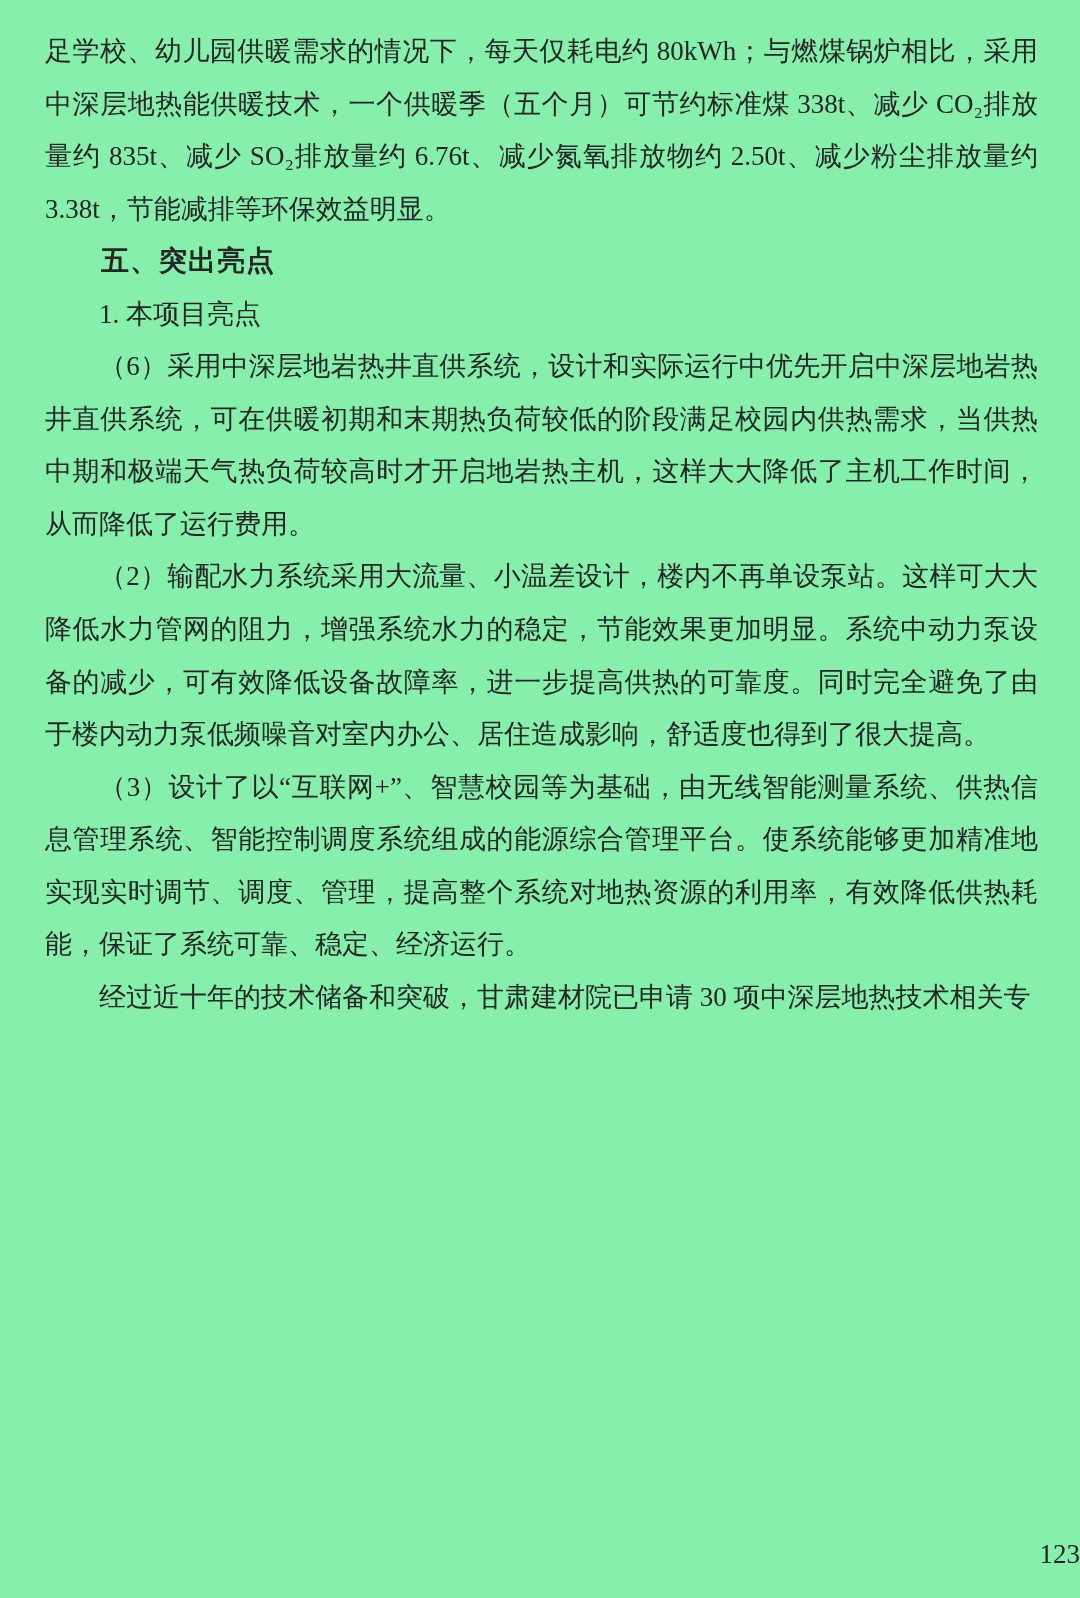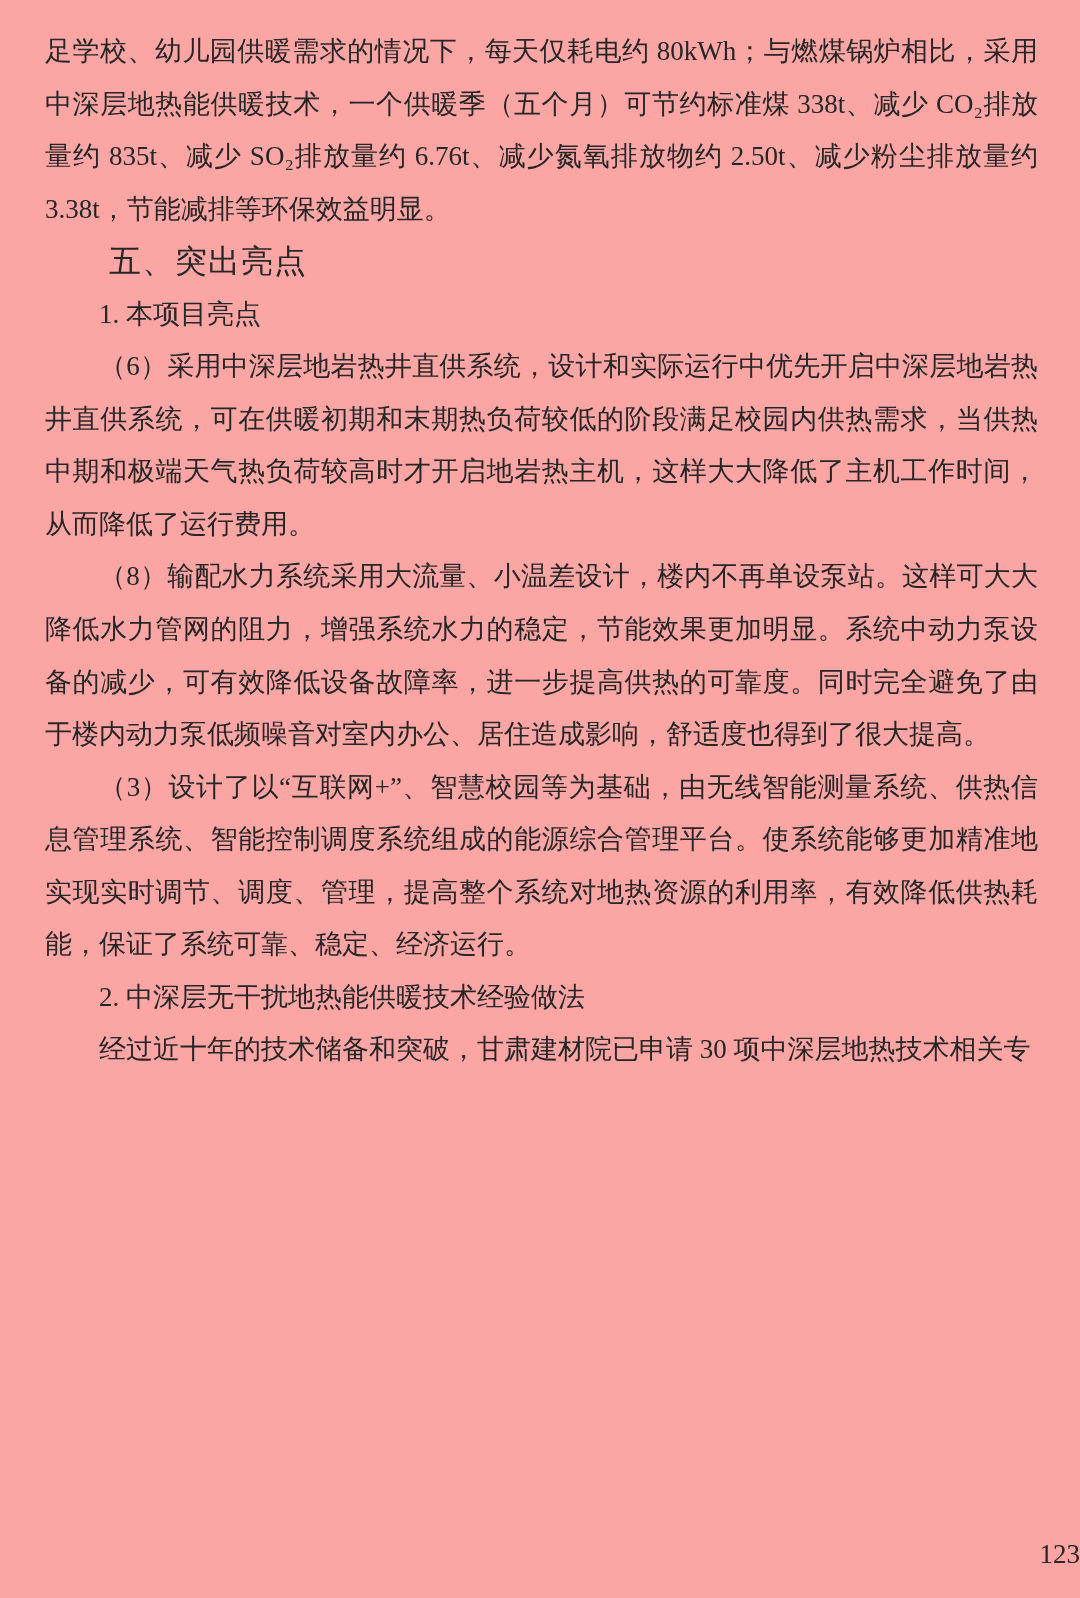--- a/index.html
+++ b/index.html
@@ -4,21 +4,21 @@
 <style>
   html, body {
     margin: 0;
     padding: 0;
     background: #ffffff;
   }
   .page {
     position: relative;
     width: 1080px;
     height: 1598px;
-    background: #fca5a5;
+    background: #86efac;
     font-family: "Liberation Serif", "DejaVu Serif", serif;
     color: #262626;
     overflow: hidden;
   }
   .content {
     position: absolute;
     left: 45px;
     top: 25px;
     width: 993px;
   }
@@ -28,22 +28,22 @@
     line-height: 52.55px;
     text-align: justify;
     text-align-last: left;
     color: #262626;
   }
   .indent {
     text-indent: 2em;
   }
   .heading {
     font-family: "Liberation Sans", "DejaVu Sans", sans-serif;
-    font-weight: 400;
-    font-size: 32px;
+    font-weight: 700;
+    font-size: 28px;
     letter-spacing: 1px;
   }
   .footer {
     position: absolute;
     left: 0;
     bottom: 28px;
     width: 100%;
     text-align: right;
     font-size: 27px;
     color: #262626;
@@ -51,19 +51,18 @@
 </style>
 </head>
 <body>
 
 <div class="page">
   <div class="content">
     <p class="para">足学校、幼儿园供暖需求的情况下，每天仅耗电约 80kWh；与燃煤锅炉相比，采用中深层地热能供暖技术，一个供暖季（五个月）可节约标准煤 338t、减少 CO₂排放量约 835t、减少 SO₂排放量约 6.76t、减少氮氧排放物约 2.50t、减少粉尘排放量约 3.38t，节能减排等环保效益明显。</p>
     <p class="para indent heading">五、突出亮点</p>
     <p class="para indent">1. 本项目亮点</p>
     <p class="para indent">（6）采用中深层地岩热井直供系统，设计和实际运行中优先开启中深层地岩热井直供系统，可在供暖初期和末期热负荷较低的阶段满足校园内供热需求，当供热中期和极端天气热负荷较高时才开启地岩热主机，这样大大降低了主机工作时间，从而降低了运行费用。</p>
-    <p class="para indent">（8）输配水力系统采用大流量、小温差设计，楼内不再单设泵站。这样可大大降低水力管网的阻力，增强系统水力的稳定，节能效果更加明显。系统中动力泵设备的减少，可有效降低设备故障率，进一步提高供热的可靠度。同时完全避免了由于楼内动力泵低频噪音对室内办公、居住造成影响，舒适度也得到了很大提高。</p>
+    <p class="para indent">（2）输配水力系统采用大流量、小温差设计，楼内不再单设泵站。这样可大大降低水力管网的阻力，增强系统水力的稳定，节能效果更加明显。系统中动力泵设备的减少，可有效降低设备故障率，进一步提高供热的可靠度。同时完全避免了由于楼内动力泵低频噪音对室内办公、居住造成影响，舒适度也得到了很大提高。</p>
     <p class="para indent">（3）设计了以“互联网+”、智慧校园等为基础，由无线智能测量系统、供热信息管理系统、智能控制调度系统组成的能源综合管理平台。使系统能够更加精准地实现实时调节、调度、管理，提高整个系统对地热资源的利用率，有效降低供热耗能，保证了系统可靠、稳定、经济运行。</p>
-    <p class="para indent">2. 中深层无干扰地热能供暖技术经验做法</p>
     <p class="para indent">经过近十年的技术储备和突破，甘肃建材院已申请 30 项中深层地热技术相关专</p>
   </div>
   <div class="footer">123</div>
 </div>
 
 </body></html>

